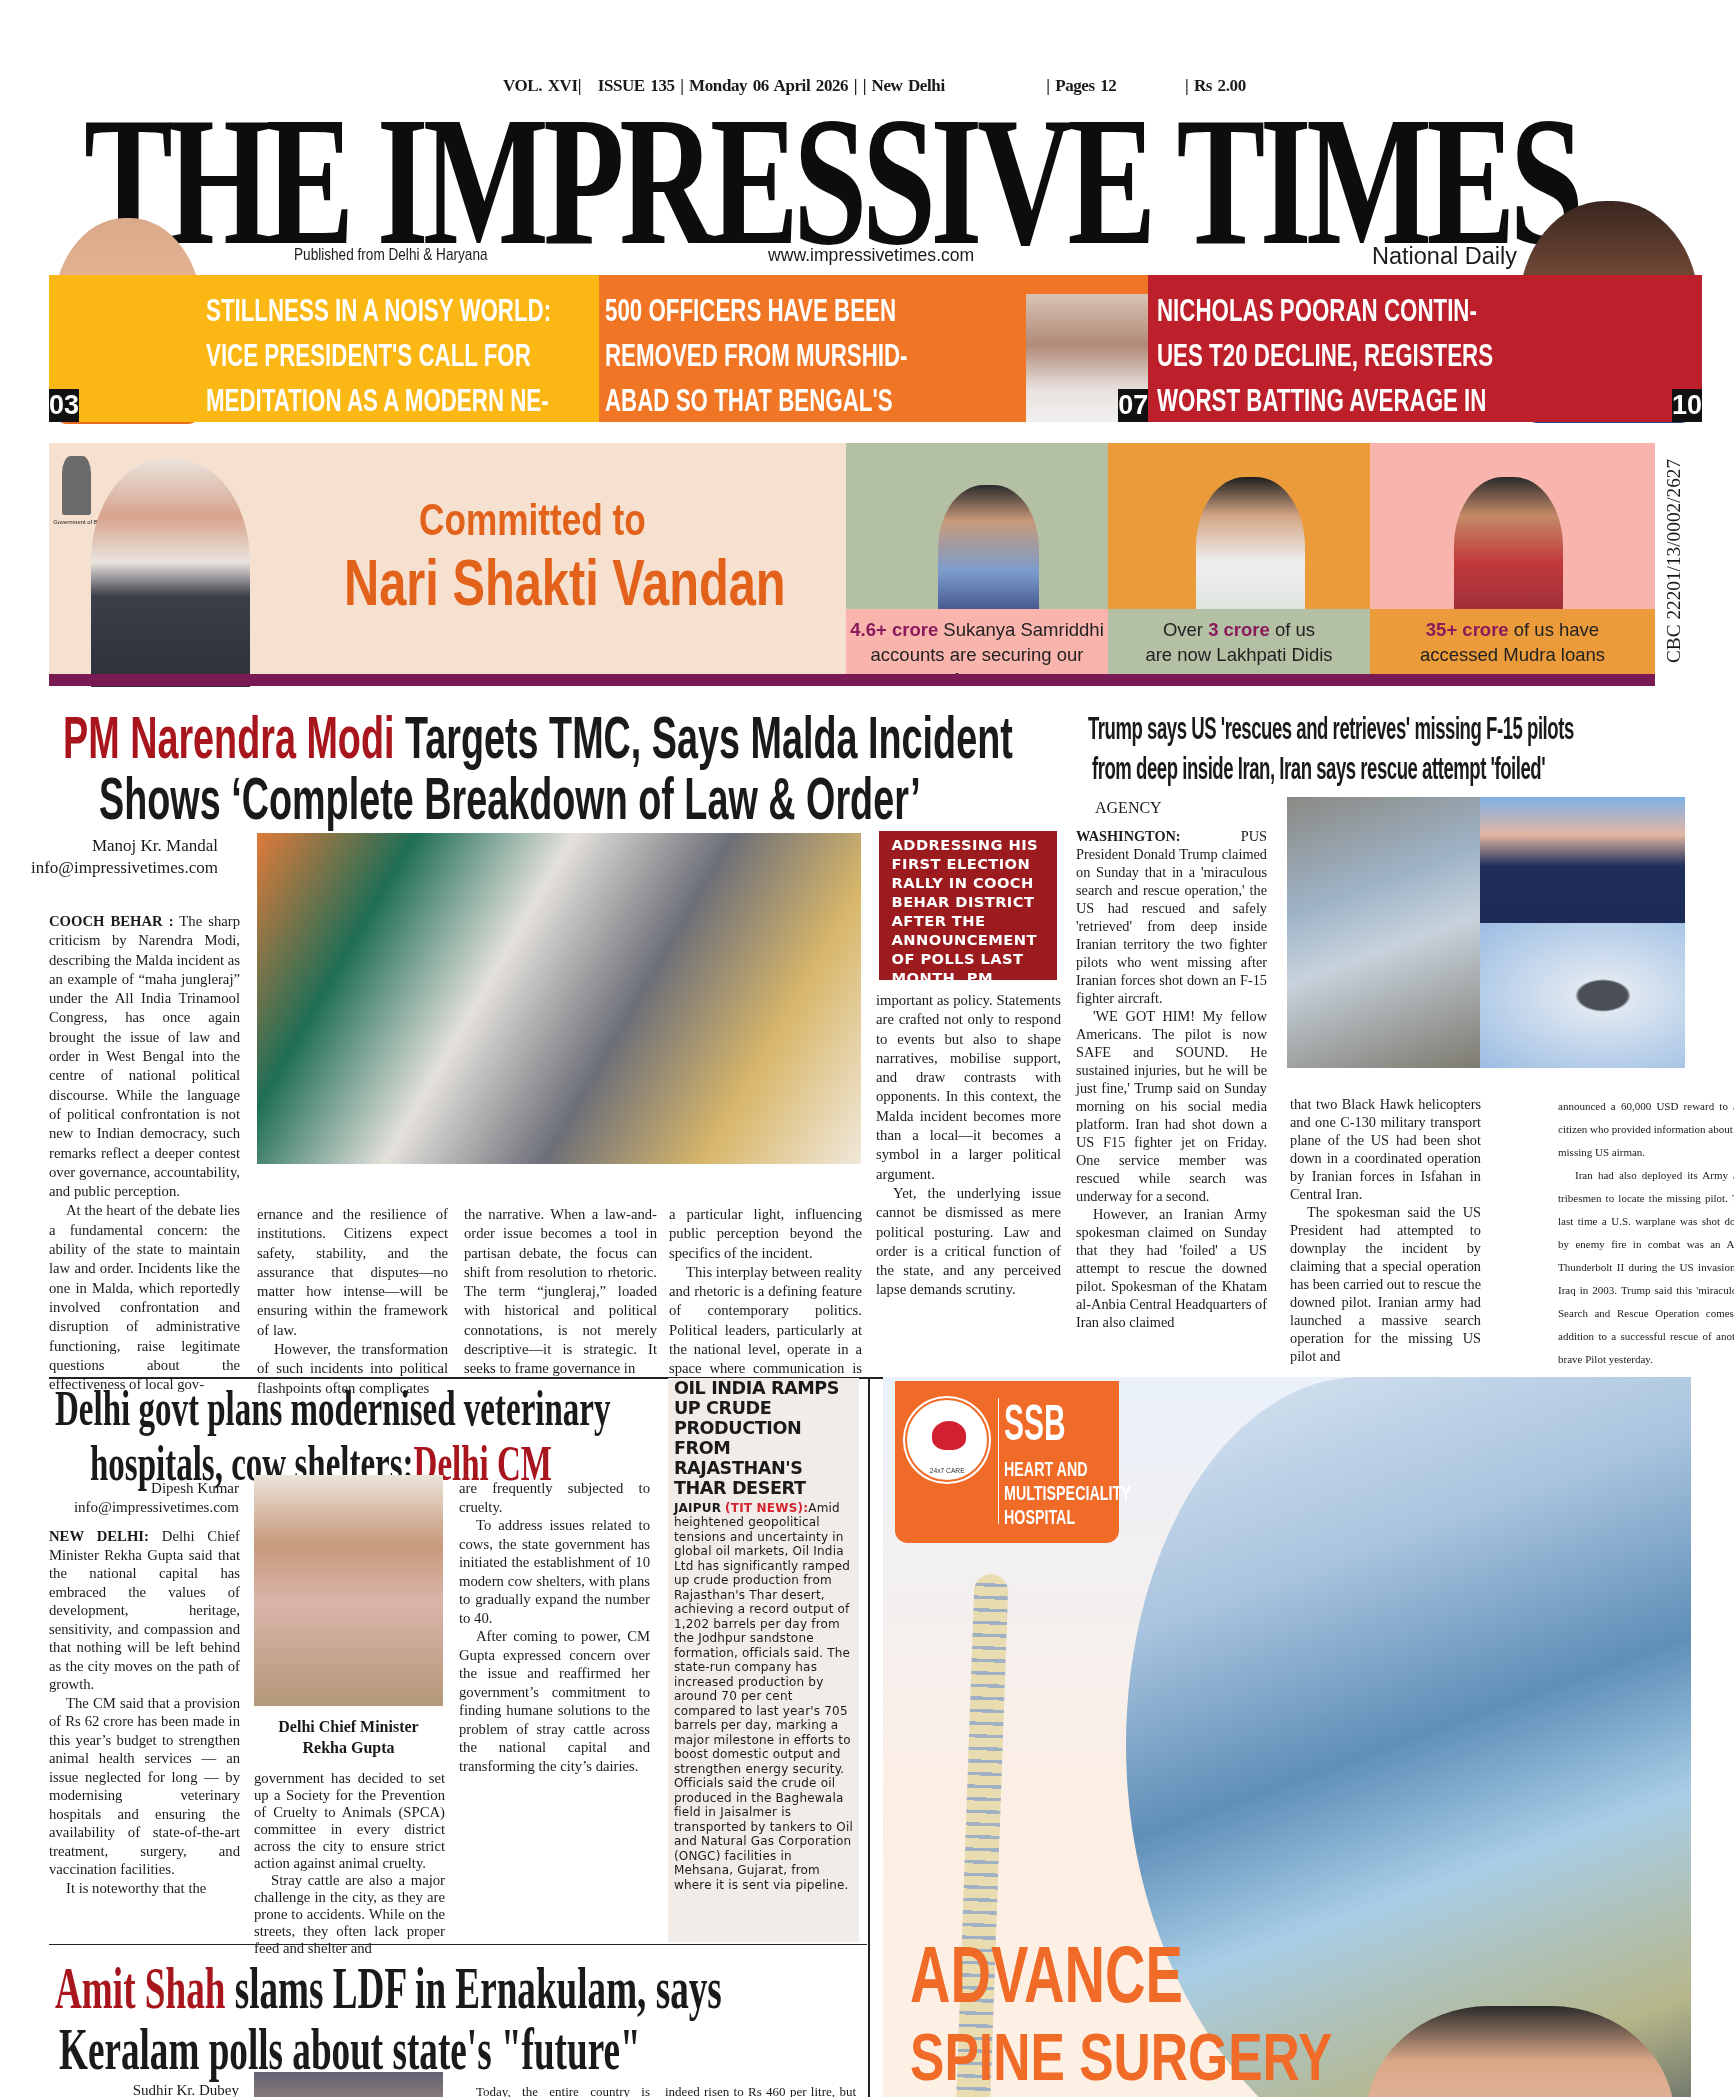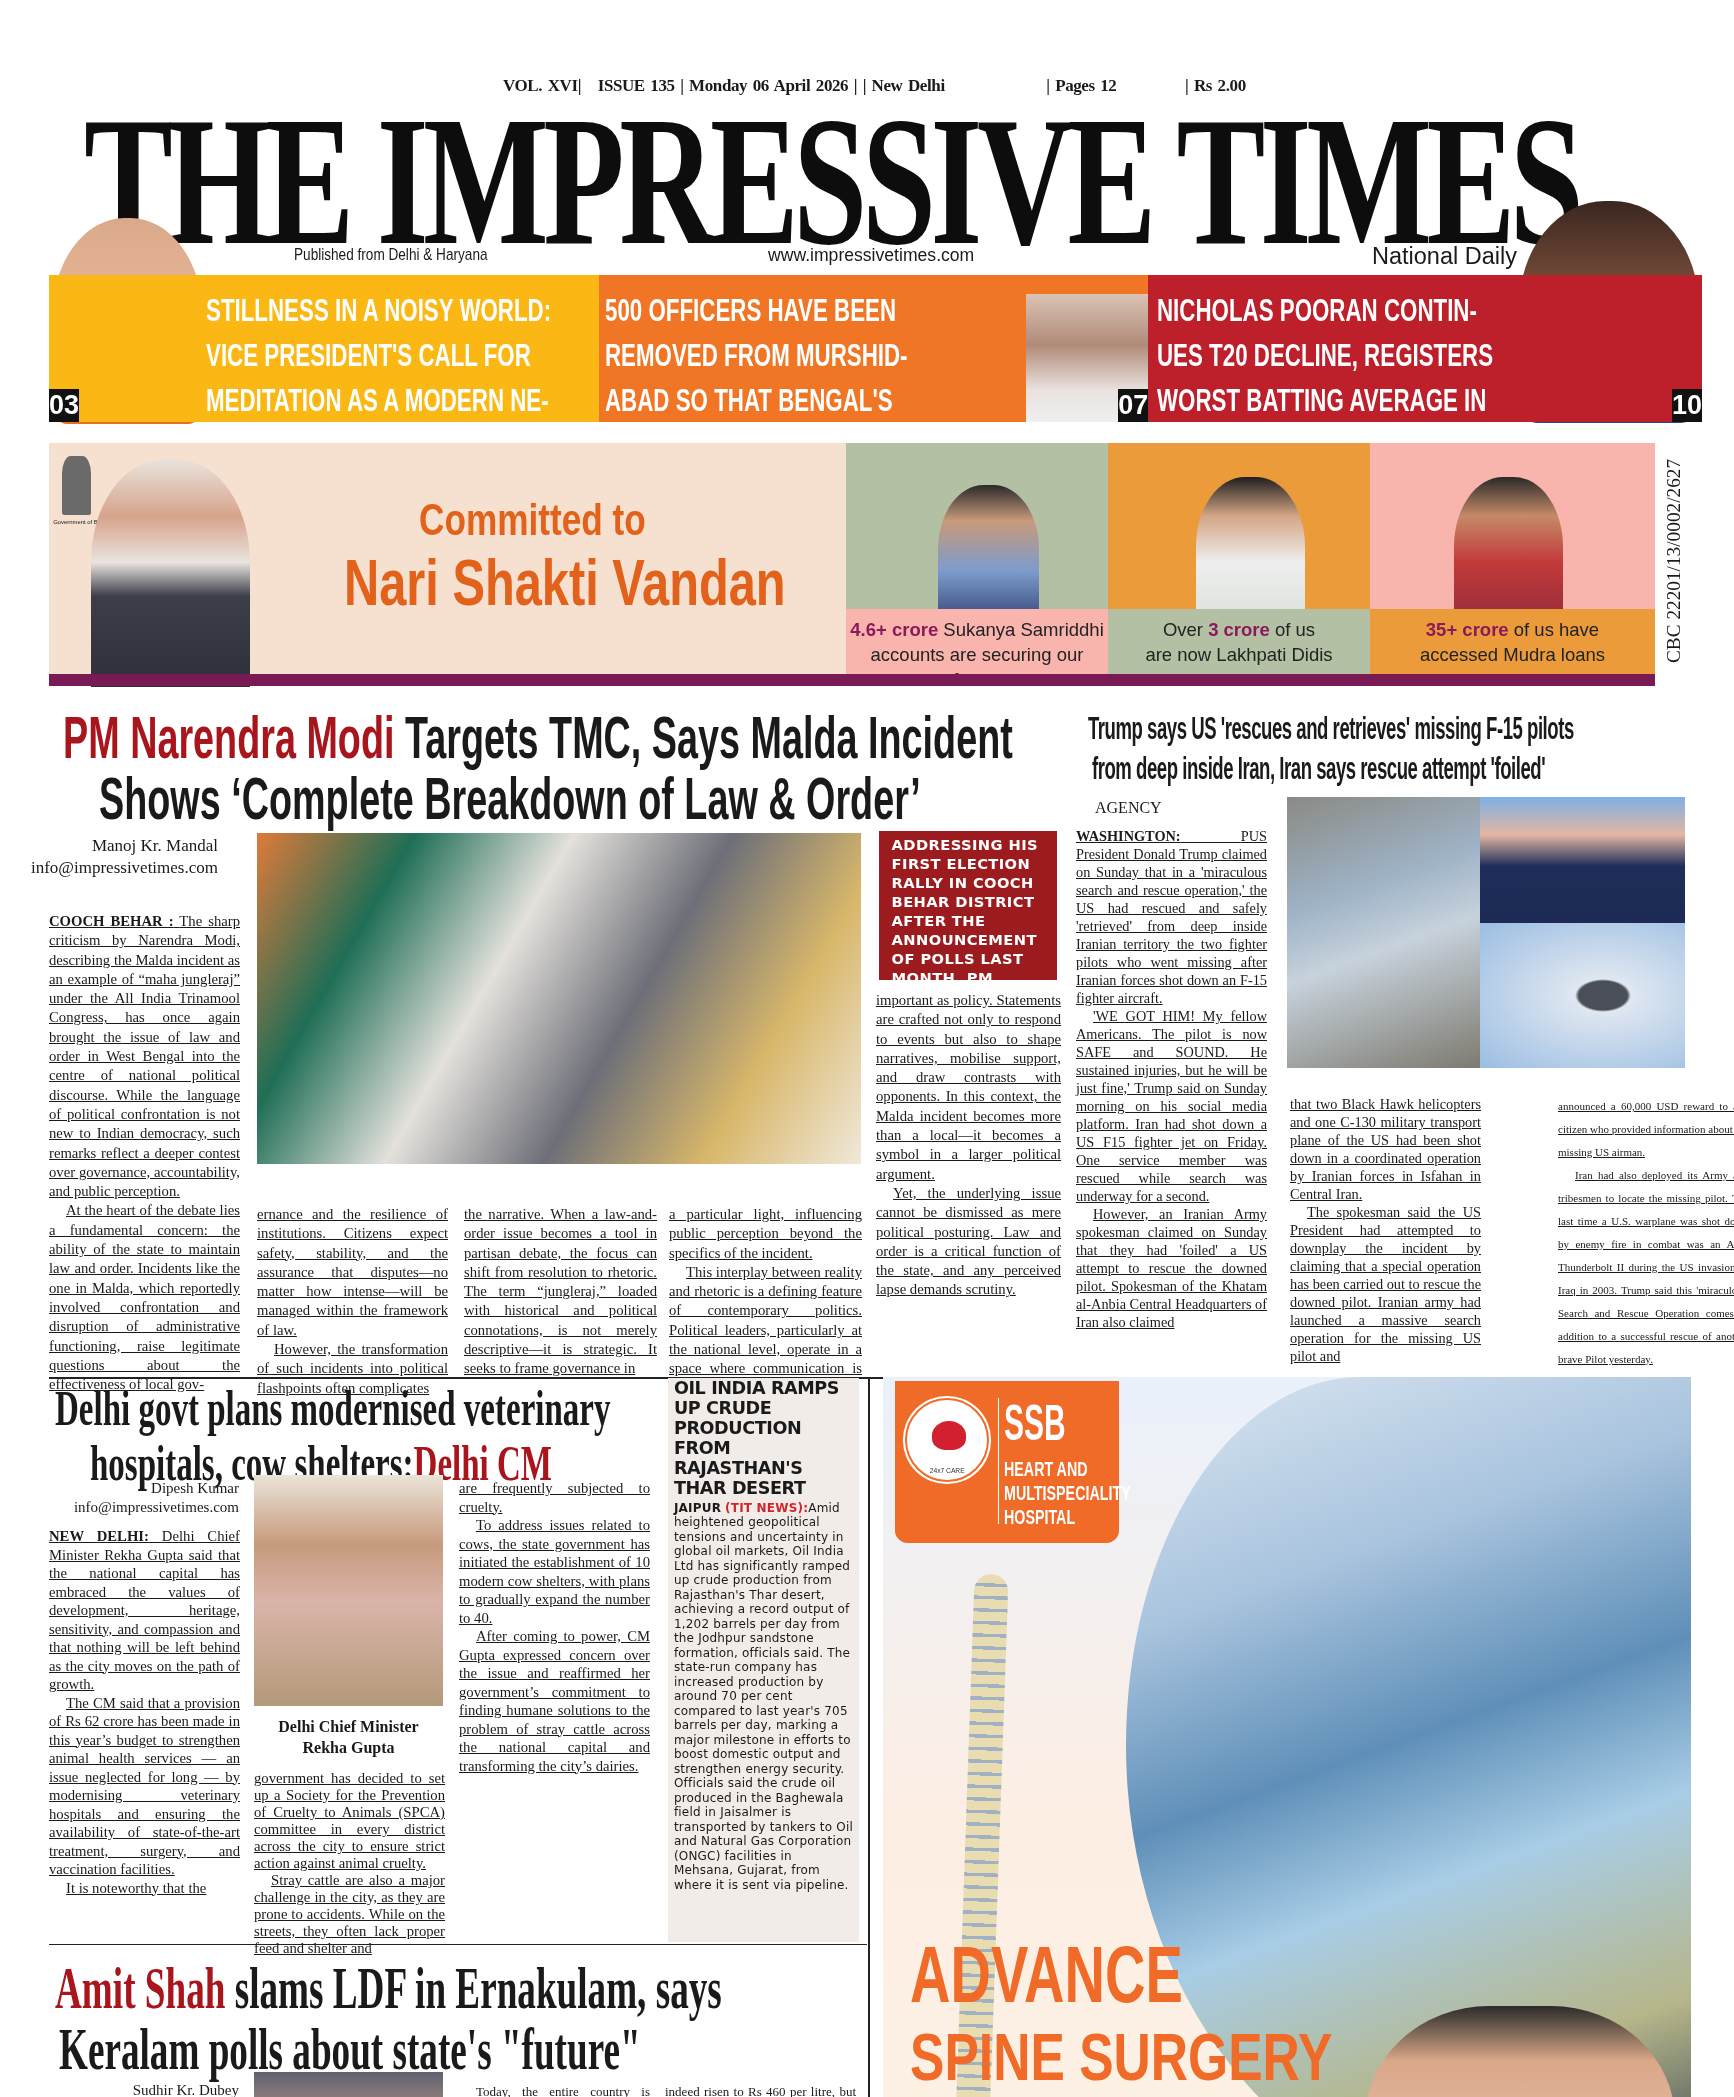--- a/index.html
+++ b/index.html
@@ -37,21 +37,21 @@
   .banner-title2 { left: 344px; top: 545px; color: #e2621c; font-family: "Liberation Sans", sans-serif; font-weight: bold; font-size: 65px; transform: scaleX(0.75); transform-origin: left top; white-space: nowrap; }
   .cbc { left: 1663px; top: 445px; width: 29px; height: 218px; writing-mode: vertical-rl; transform: rotate(180deg); font-size: 19.3px; font-family: "Liberation Serif", serif; }
 
   
   .hl { font-family: "Liberation Sans", sans-serif; font-weight: bold; white-space: nowrap; transform-origin: left top; }
   .red { color: #a8151c; }
   .rule { background: #222; height: 1.7px; }
   .vrule { background: #222; width: 1.7px; }
 
   .col { font-size: 14.7px; line-height: 19.3px; text-align: justify; hyphens: auto; font-family: "Liberation Serif", serif; }
-  .col p { text-indent: 17px; text-decoration: underline; }
+  .col p { text-indent: 17px; }
   .col p.first { text-indent: 0; }
   .col b { font-weight: bold; }
   .byline { text-align: right; font-size: 17px; line-height: 22px; }
 
   .photo { background: linear-gradient(135deg, #b25f3e 0%, #d5a06e 30%, #6a7f6e 55%, #d6c2b2 100%); }
   .pull-red { background: #9b1b1e; color: #fff; font-family: "DejaVu Sans", sans-serif; font-weight: bold; font-size: 14.7px; line-height: 19px; padding: 4.2px 12.6px; text-transform: uppercase; letter-spacing: 0.4px; }
   .oil-box { background: #f2ece9; font-family: "DejaVu Sans", sans-serif; padding: 0 5.9px; }
 
   
   .ssb { left: 883px; top: 1377px; width: 808px; height: 1126px; background: linear-gradient(180deg, #eaf1fb 0%, #fdeee3 40%, #fdf1e4 70%, #eef1fb 100%); overflow: hidden; }
@@ -148,21 +148,21 @@
 <div class="abs byline" style="left:25px;top:835px;width:193px;">
   <div>Manoj Kr. Mandal</div>
   <div>info@impressivetimes.com</div>
 </div>
 <div class="abs col" style="left:49px;top:912px;width:191px;">
   <p class="first"><b>COOCH BEHAR :</b> <span>The sharp criticism by Narendra Modi, describing the Malda incident as an example of “maha jungleraj” under the All India Trinamool Congress, has once again brought the issue of law and order in West Bengal into the centre of national political discourse. While the language of political confrontation is not new to Indian democracy, such remarks reflect a deeper contest over governance, accountability, and public perception.</span></p>
   <p>At the heart of the debate lies a fundamental concern: the ability of the state to maintain law and order. Incidents like the one in Malda, which reportedly involved confrontation and disruption of administrative functioning, raise legitimate questions about the effectiveness of local gov-</p>
 </div>
 <div class="abs photo" style="left:257px;top:833px;width:604px;height:331px;background:linear-gradient(120deg,#e07a3a 0%,#1f6e56 20%,#e4e1dc 40%,#6d6f78 60%,#d8b76a 80%,#f0e8da 100%);"></div>
 <div class="abs col" style="left:257px;top:1205px;width:191px;">
-  <p class="first">ernance and the resilience of institutions. Citizens expect safety, stability, and the assurance that disputes—no matter how intense—will be managed within the framework of law.</p>
+  <p class="first">ernance and the resilience of institutions. Citizens expect safety, stability, and the assurance that disputes—no matter how intense—will be ensuring within the framework of law.</p>
   <p>However, the transformation of such incidents into political flashpoints often complicates</p>
 </div>
 <div class="abs col" style="left:464px;top:1205px;width:193px;">
   <p class="first">the narrative. When a law-and-order issue becomes a tool in partisan debate, the focus can shift from resolution to rhetoric. The term “jungleraj,” loaded with historical and political connotations, is not merely descriptive—it is strategic. It seeks to frame governance in</p>
 </div>
 <div class="abs col" style="left:669px;top:1205px;width:193px;">
   <p class="first">a particular light, influencing public perception beyond the specifics of the incident.</p>
   <p>This interplay between reality and rhetoric is a defining feature of contemporary politics. Political leaders, particularly at the national level, operate in a space where communication is as</p>
 </div>
 <div class="abs pull-red" style="left:879px;top:831px;width:178px;height:149px;">ADDRESSING HIS FIRST ELECTION RALLY IN COOCH BEHAR DISTRICT AFTER THE ANNOUNCEMENT OF POLLS LAST MONTH, PM MODI SAID THE ENTIRE COUNTRY HAD SEEN HOW JUDICIAL OFFICERS WERE HELD HOSTAGE IN MALDA.</div>

